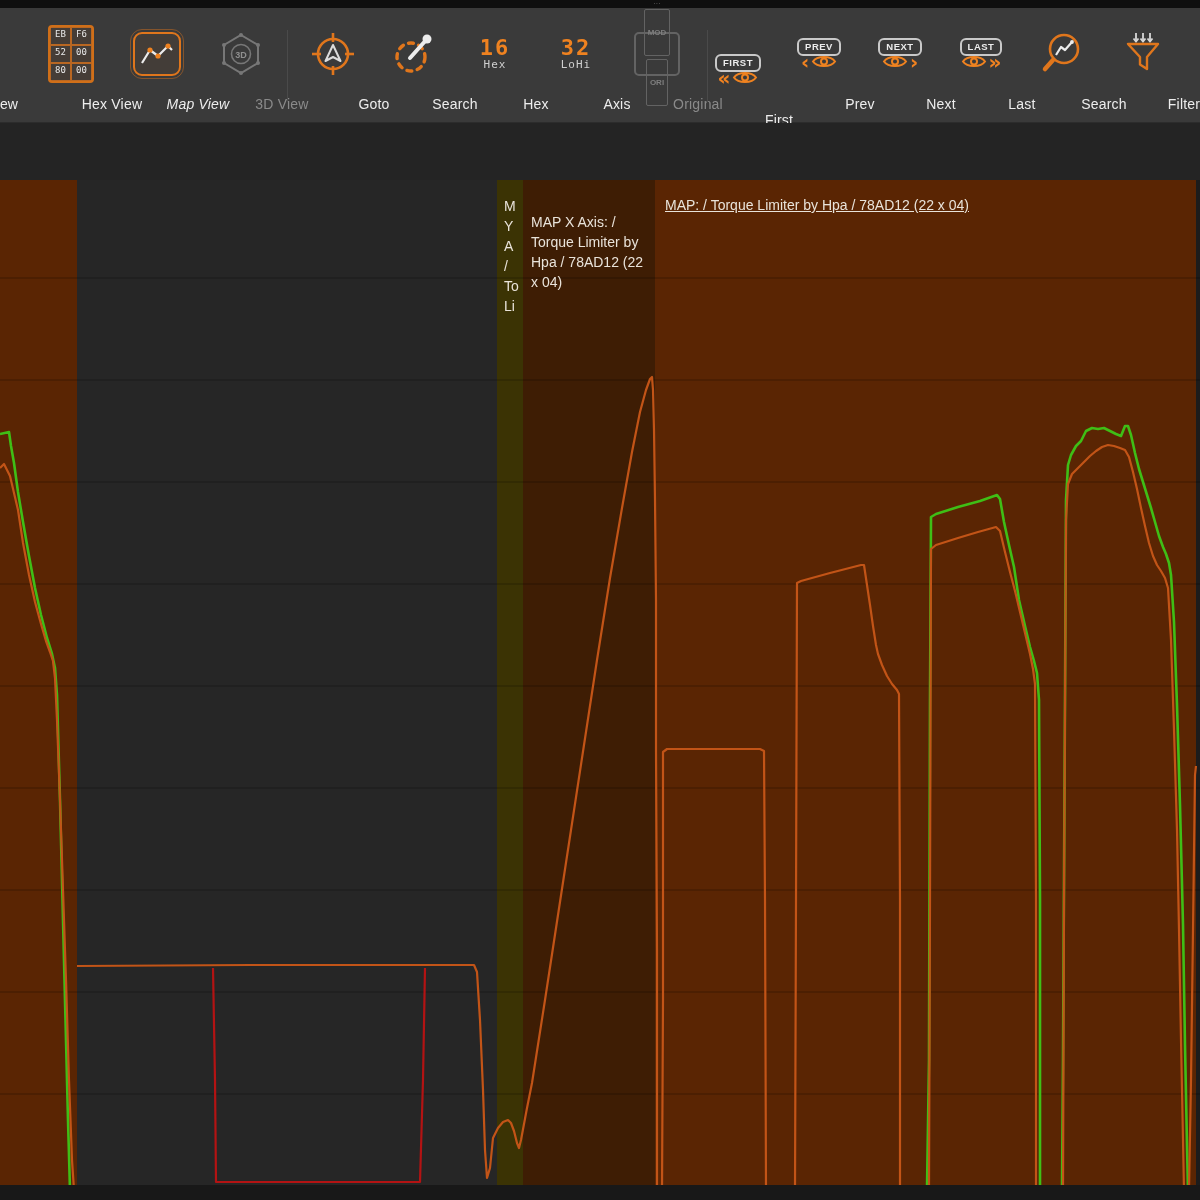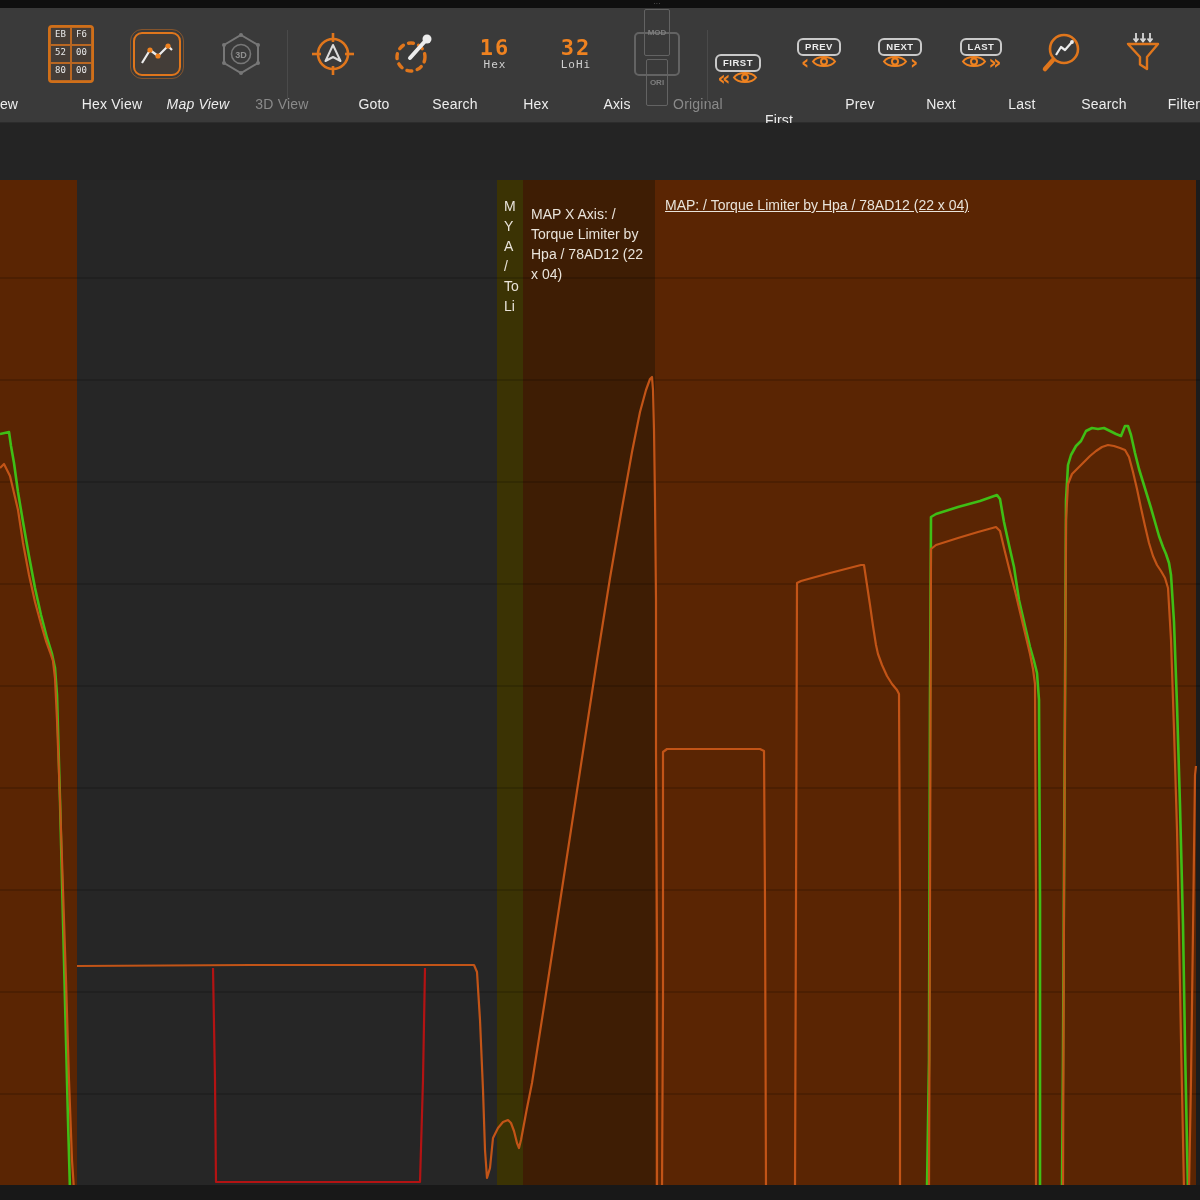--- a/index.html
+++ b/index.html
@@ -34,21 +34,21 @@
   
   .nav-wrap{display:flex;flex-direction:column;align-items:center;}
   .nav-tag{border:2px solid #c9c9c9;border-radius:6px;background:#3a3a3a;color:#ececec;font-size:9.5px;font-weight:bold;
     letter-spacing:.5px;padding:2px 6px;line-height:10px;position:relative;z-index:2;}
   .nav-row{display:flex;align-items:center;gap:2px;margin-top:-3px;}
   .chev{color:#f08220;font-weight:bold;font-size:20px;line-height:18px;font-family:"DejaVu Sans",sans-serif;}
   
   #chart-wrap{position:absolute;left:0;top:180px;width:1200px;height:1005px;}
   #chart{position:absolute;left:0;top:0;}
   .ytext{position:absolute;left:504px;width:18px;font-size:14px;color:#e9e3da;line-height:20px;overflow:hidden;white-space:nowrap;}
-  #xaxis-block{position:absolute;left:531px;top:24px;width:122px;font-size:14px;color:#e9e3da;line-height:20px;}
+  #xaxis-block{position:absolute;left:531px;top:32px;width:122px;font-size:14px;color:#e9e3da;line-height:20px;}
   #map-title{position:absolute;left:665px;top:17px;font-size:14px;color:#e9e3da;white-space:nowrap;text-decoration:underline;}
   .partial-label{position:absolute;left:0;bottom:10px;font-size:14px;color:#ededed;}
 </style>
 </head>
 <body>
 
 <div id="screen">
 
   <div id="top-strip"></div>
 

